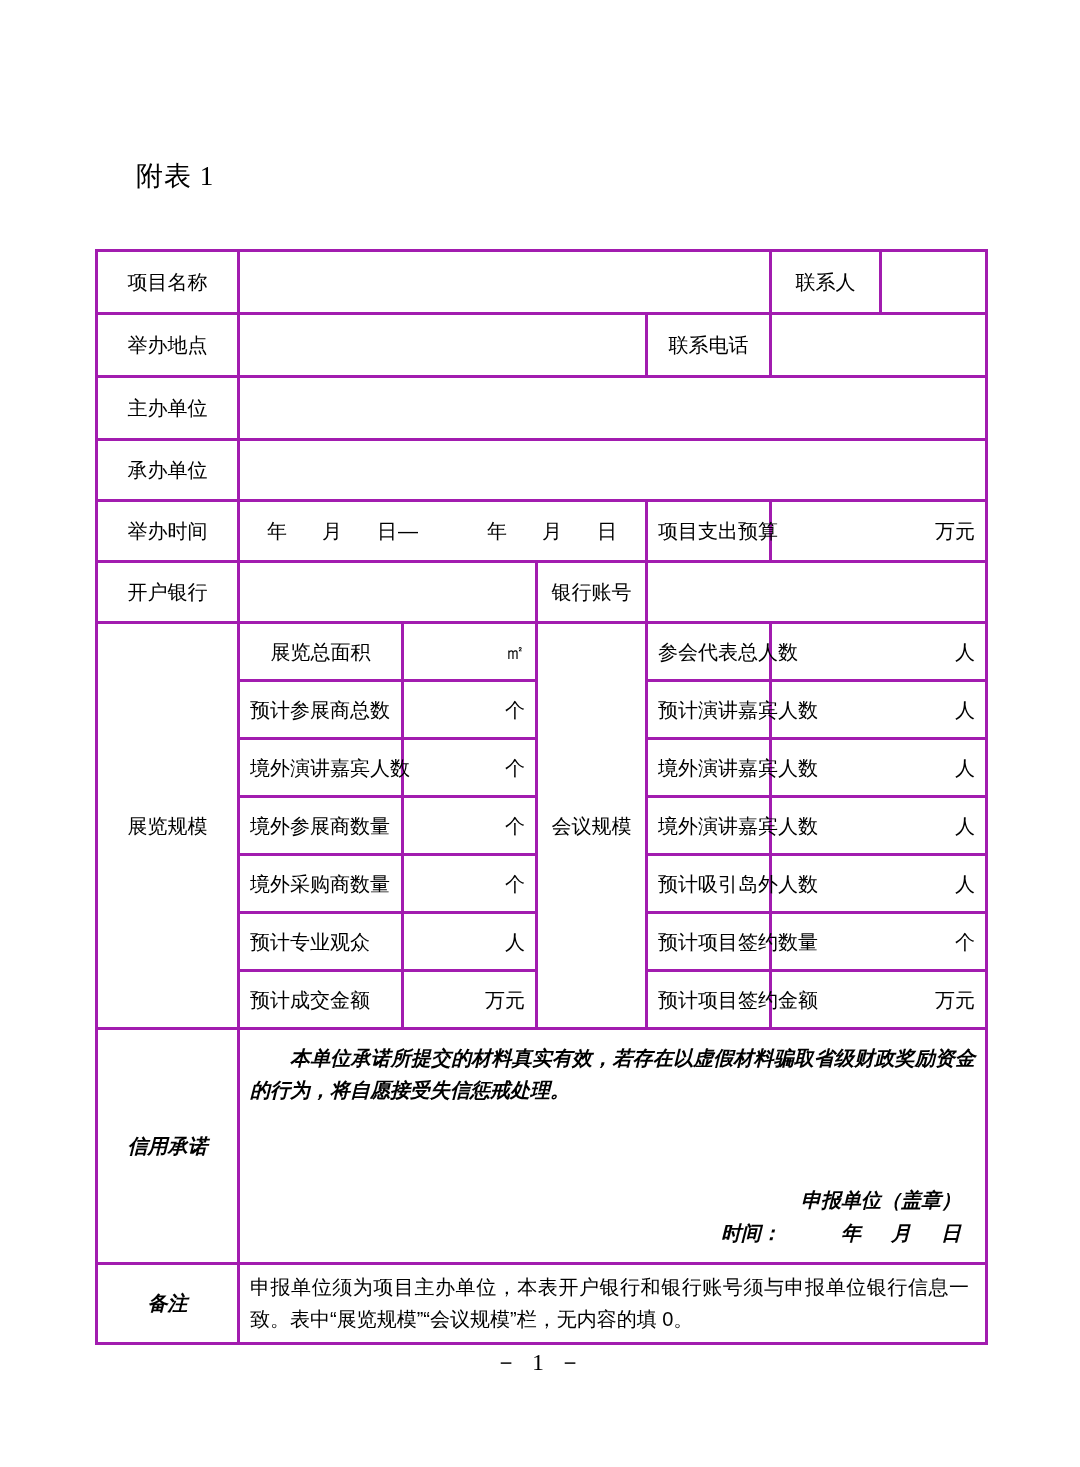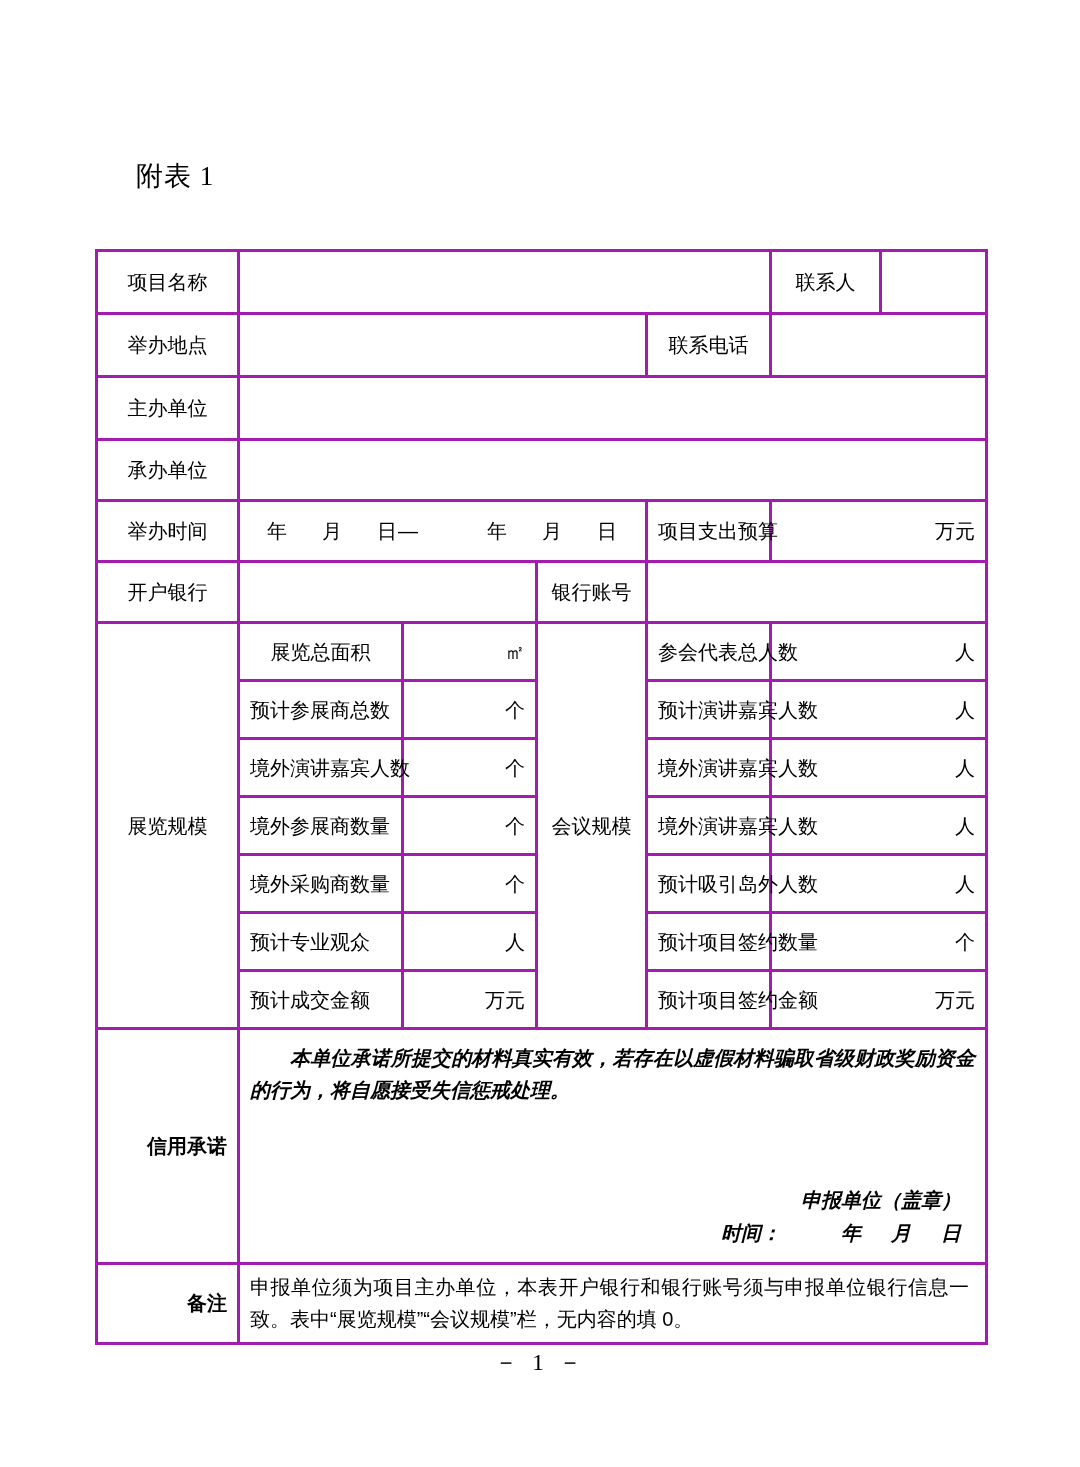--- a/index.html
+++ b/index.html
@@ -62,23 +62,24 @@
     font-family: "Liberation Sans", "DejaVu Sans", sans-serif;
     vertical-align: middle;
     line-height: 1.5;
   }
 
   .lbl {
     text-align: center;
     white-space: nowrap;
   }
   .lbl-bold {
-    text-align: right;
-    font-weight: bold;
-    white-space: nowrap;
+    text-align: center;
+    font-weight: bold;
+    white-space: nowrap;
+    font-style: italic;
   }
   .unit {
     text-align: right;
     padding-right: 16px;
     white-space: nowrap;
   }
   .blank { }
 
   .date-line {
     text-align: center;

